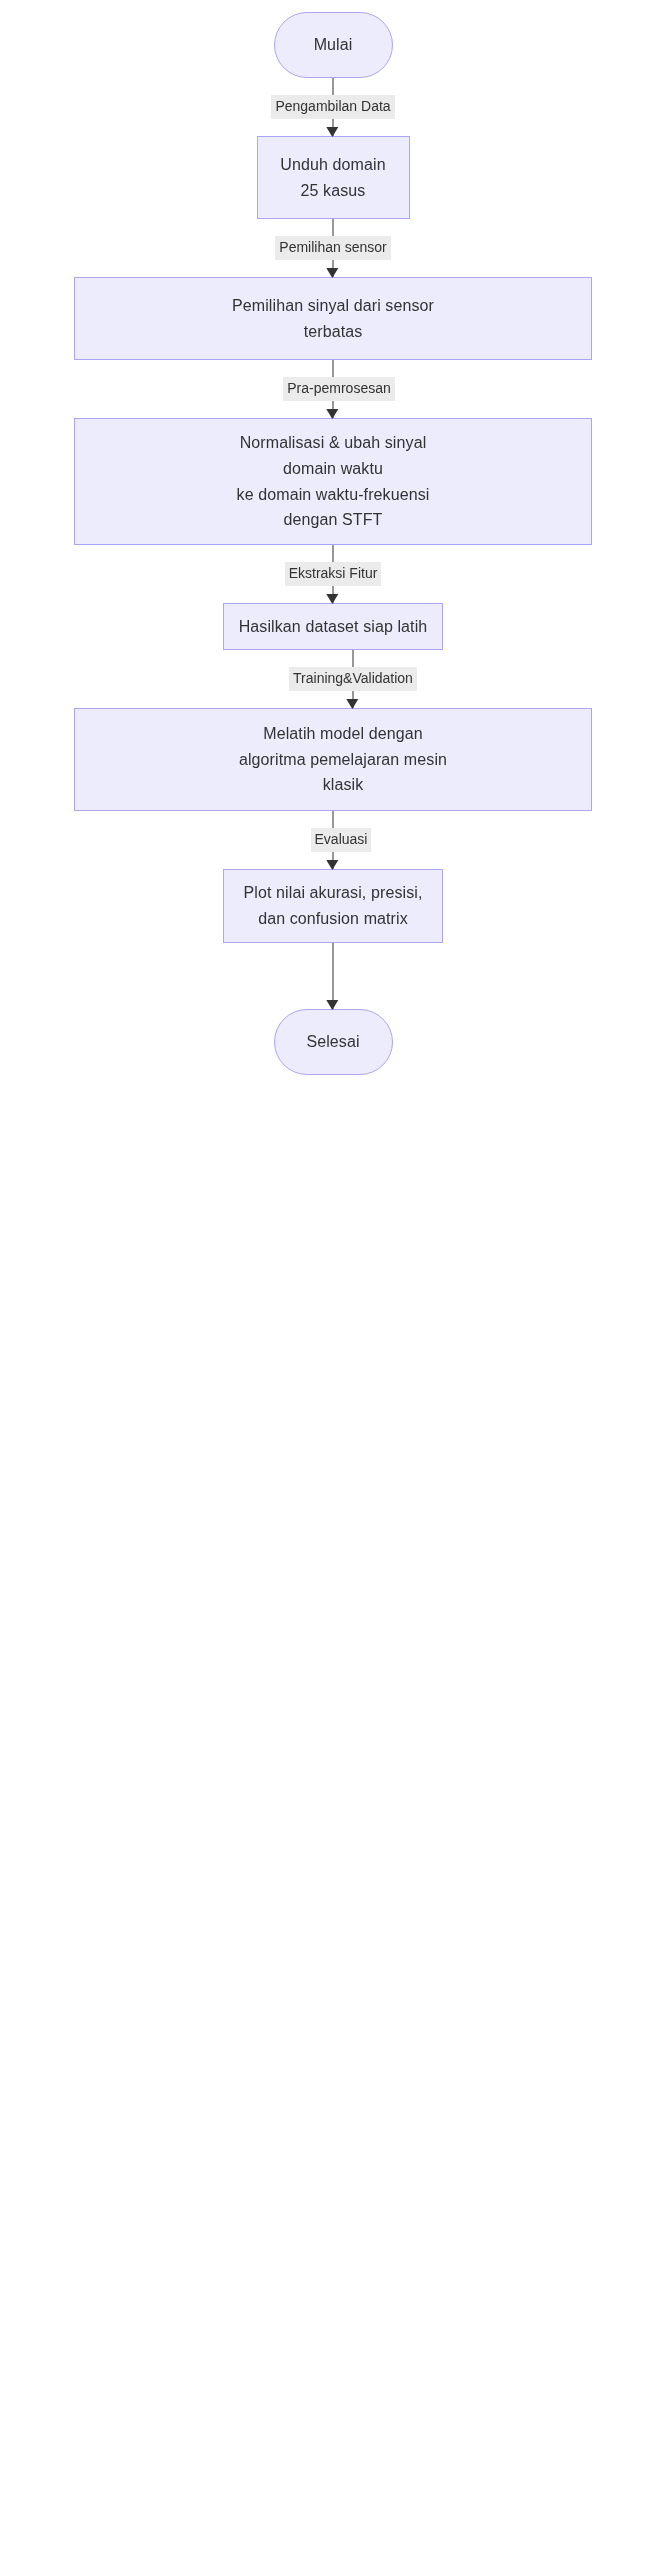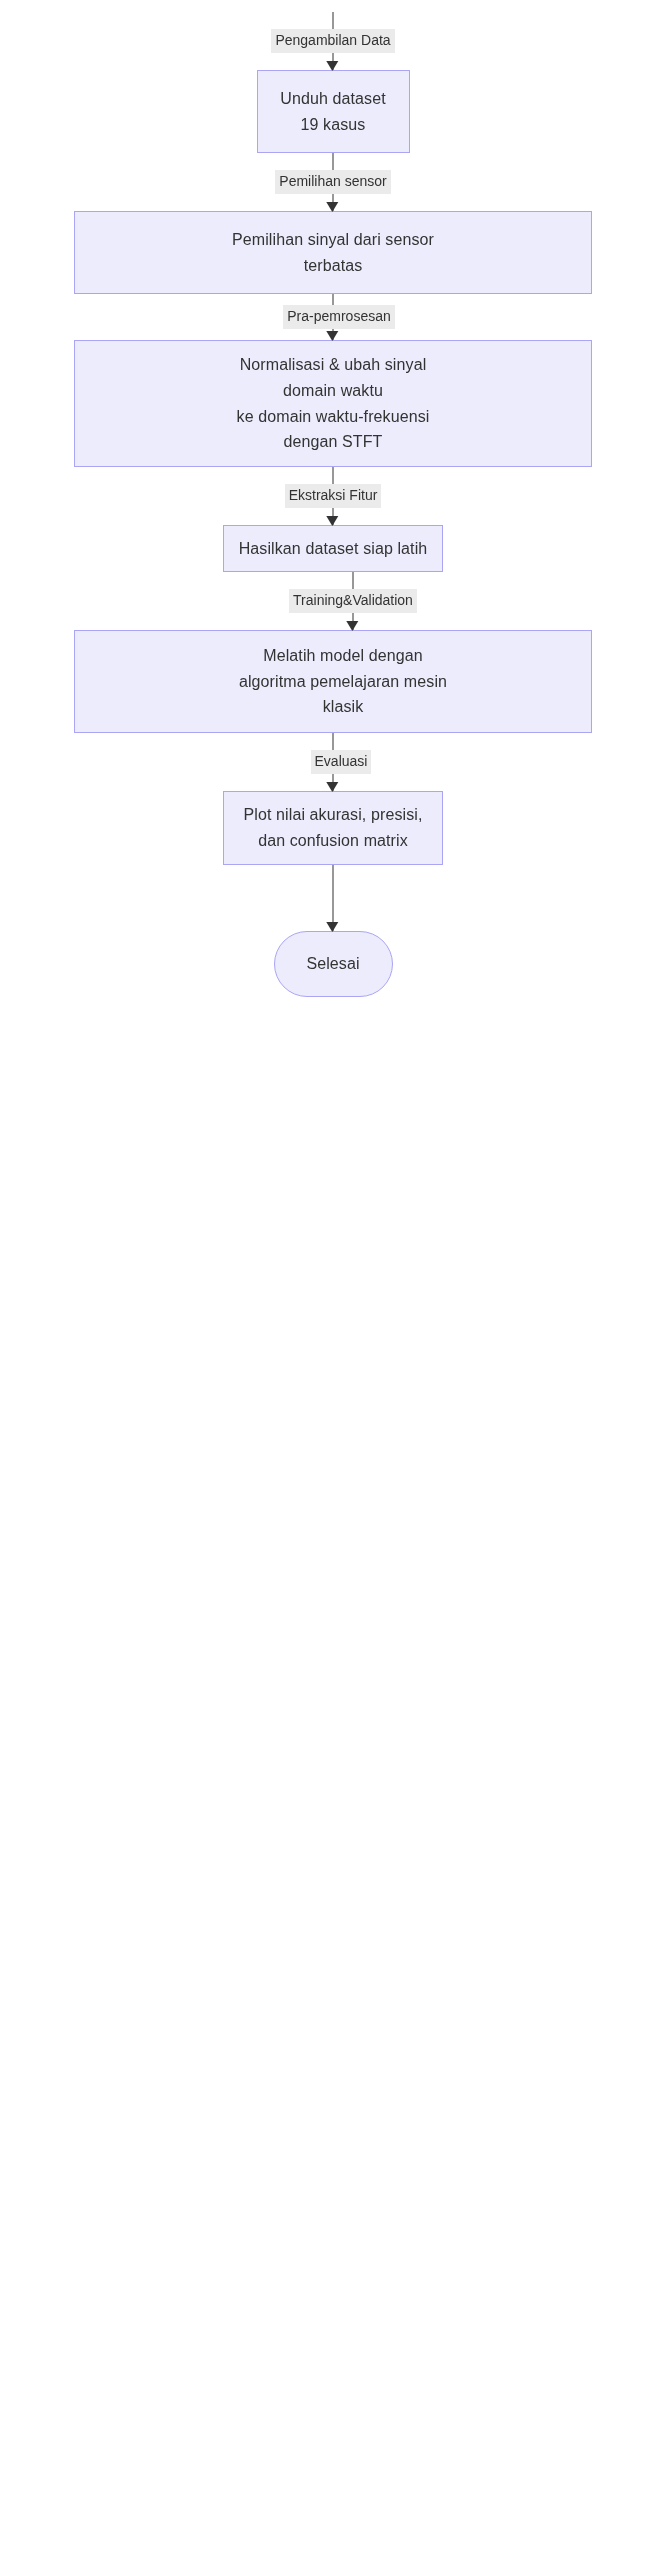--- a/index.html
+++ b/index.html
@@ -89,44 +89,47 @@
     background: #ebebeb;
     color: #333333;
     font-size: 14px;
     line-height: 1.5;
     padding: 1.3px 4px 2px 4px;
     white-space: nowrap;
   }
 
   .e-1 { height: 58px;  }
   .e-2 { height: 58px;  }
-  .e-3 { height: 46px; padding-left: 12px;  }
+  .e-3 { height: 58px; padding-left: 12px;  }
   .e-4 { height: 58px;  }
   .e-5 { height: 58px; margin-left: 40px;  }
   .e-6 { height: 58px; padding-left: 16px;  }
   .e-8 { height: 66px;  }
 
   
   .e-8 .elabel { visibility: hidden; }
 </style>
 </head>
 <body>
 
 <div id="flow">
 
+  <div class="node terminator n-start">
+    <span class="ln">Mulai</span>
+  </div>
 
   <div class="edge e-1">
     <span class="line"></span>
     <span class="elabel">Pengambilan Data</span>
     <span class="arrow"></span>
   </div>
 
   <div class="node n-download">
-    <span class="ln">Unduh dataset</span>
-    <span class="ln">19 kasus</span>
+    <span class="ln">Unduh domain</span>
+    <span class="ln">25 kasus</span>
   </div>
 
   <div class="edge e-2">
     <span class="line"></span>
     <span class="elabel">Pemilihan sensor</span>
     <span class="arrow"></span>
   </div>
 
   <div class="node n-select">
     <span class="ln">Pemilihan sinyal dari sensor</span>

